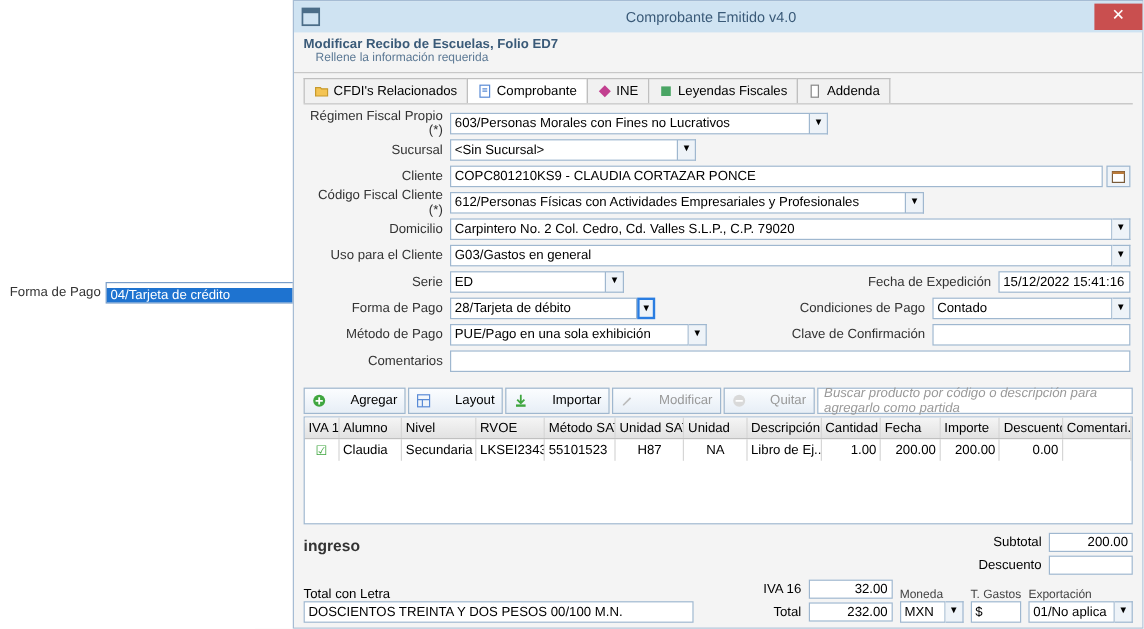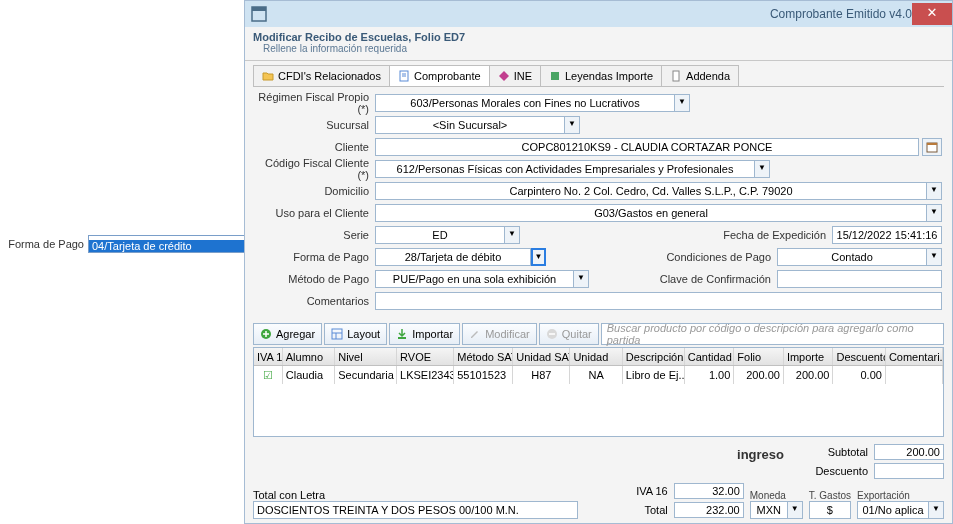--- a/index.html
+++ b/index.html
@@ -10,58 +10,58 @@
 .floating-row label { width: 88px; text-align: right; padding-right: 4px; color: #333; }
 .floating-combo { width: 172px; height: 18px; border: 1px solid #7a9ec9; background: #fff; display: flex; align-items: flex-end; }
 .floating-combo span { flex: 1; padding: 0 3px; background: #1e73d0; color: #fff; }
 .floating-combo .dd { width: 15px; height: 16px; background: #e8e8e8; border-left: 1px solid #aaa; text-align: center; line-height: 14px; font-size: 8px; }
 .arrow-pointer { width: 40px; height: 20px; margin-left: 6px; }
 
 
 .window { position: absolute; left: 244px; top: 0; width: 709px; height: 524px; border: 1px solid #a6bcd4; background: #f4f4f4; }
 .titlebar { height: 26px; background: #cfe3f2; display: flex; align-items: center; position: relative; }
 .titlebar .app-icon { width: 16px; height: 16px; margin: 0 6px; color: #4b6d88; }
-.titlebar .title { flex: 1; text-align: right; color: #3a5a78; font-size: 12px; }
+.titlebar .title { flex: 1; text-align: center; color: #3a5a78; font-size: 12px; }
 .titlebar .close { width: 40px; height: 22px; background: #c94f4f; color: #fff; text-align: center; line-height: 20px; font-size: 13px; }
 
 .header-strip { padding: 4px 8px 6px; border-bottom: 1px solid #c8c8c8; }
 .header-strip .main { font-weight: bold; color: #3a5a78; font-size: 11px; }
 .header-strip .sub { color: #5b7894; font-size: 10px; padding-left: 10px; }
 
 .content { padding: 4px 8px 8px; }
 .tabs { display: flex; height: 22px; border-bottom: 1px solid #bfbfbf; }
 .tab { display: flex; align-items: center; gap: 4px; padding: 0 8px; border: 1px solid #bfbfbf; border-bottom: none; background: #fff; margin-right: -1px; position: relative; }
 .tab.inactive { background: #f1f1f1; }
 .tab .ticon { width: 12px; height: 12px; display: inline-flex; }
 
 .form-area { padding: 6px 2px; }
 .frow { display: flex; align-items: center; margin-bottom: 2px; height: 20px; }
 .flabel { text-align: right; padding-right: 6px; color: #333; }
 .w120 { width: 120px; }
-.input { height: 18px; border: 1px solid #9fb7cf; background: #fff; padding: 0 3px; display: flex; align-items: center; overflow: hidden; white-space: nowrap; justify-content: center; }
+.input { height: 18px; border: 1px solid #9fb7cf; background: #fff; padding: 0 3px; display: flex; align-items: center; overflow: hidden; white-space: nowrap; }
 .dd-btn { width: 15px; height: 18px; border: 1px solid #9fb7cf; border-left: none; background: #eef3f8; text-align: center; line-height: 14px; font-size: 8px; cursor: pointer; }
 .dd-btn.highlight { border: 2px solid #2a7de1; }
 .icon-btn { width: 20px; height: 18px; border: 1px solid #9fb7cf; background: #eef3f8; margin-left: 3px; display: flex; align-items: center; justify-content: center; }
 
 .toolbar { display: flex; align-items: center; gap: 2px; margin-top: 4px; }
-.tb-btn { display: flex; align-items: center; gap: 4px; height: 22px; padding: 0 6px; border: 1px solid #9fb7cf; background: linear-gradient(#fbfdff,#e7eef6); cursor: pointer; }
+.tb-btn { display: flex; align-items: center; gap: 20px; height: 22px; padding: 0 6px; border: 1px solid #9fb7cf; background: linear-gradient(#fbfdff,#e7eef6); cursor: pointer; }
 .tb-btn.disabled { color: #999; }
 .tb-btn .bi { width: 12px; height: 12px; display: inline-flex; }
 .search-box { flex: 1; height: 22px; border: 1px solid #9fb7cf; background: #fff; color: #999; font-style: italic; padding: 0 5px; display: flex; align-items: center; }
 
 .grid { border: 1px solid #9fb7cf; margin-top: 2px; height: 90px; background: #fff; }
 .grid-head { display: flex; background: linear-gradient(#f5f5f5,#e2e2e2); border-bottom: 1px solid #c0c0c0; height: 18px; }
 .grid-head div, .grid-row div { border-right: 1px solid #d6d6d6; padding: 0 3px; overflow: hidden; white-space: nowrap; display: flex; align-items: center; }
 .grid-row { display: flex; height: 18px; }
 .grid-row .num { justify-content: flex-end; }
 .c-chk{width:30px}.c-alum{width:55px}.c-niv{width:65px}.c-rvoe{width:60px}.c-csat{width:62px}.c-usat{width:60px}.c-unid{width:55px}.c-desc{width:65px}.c-cant{width:52px}.c-costo{width:52px}.c-imp{width:52px}.c-dto{width:55px}.c-com{width:60px}
 
 .totals { margin-top: 6px; }
 .totals .top { display: flex; }
-.totals .left { flex: 1; text-align: right; }
+.totals .left { flex: 1; }
 .totals .right { display: flex; flex-direction: column; gap: 1px; }
 .trow { display: flex; align-items: center; height: 18px; }
 .trow .tlbl { width: 90px; text-align: right; padding-right: 6px; }
 .trow .tval { width: 70px; height: 16px; border: 1px solid #9fb7cf; background: #fff; text-align: right; padding: 0 3px; line-height: 14px; }
 .ingreso { font-weight: bold; font-size: 13px; color: #333; padding: 4px 0; }
 .totals-bottom { display: flex; align-items: flex-end; gap: 6px; margin-top: 2px; }
 .letra-block { flex: 1; }
 .letra-in { height: 18px; border: 1px solid #9fb7cf; background: #fff; padding: 0 3px; line-height: 16px; }
 .mini-col { display: flex; flex-direction: column; }
 .mini-col .mlbl { font-size: 10px; color: #444; }
@@ -124,21 +124,21 @@
             </svg>
           </span>
         <span>INE</span>
       </div>
       <div class="tab inactive">
         <span class="ticon">
             <svg viewBox="0 0 12 12">
               <rect x="2" y="2" width="8" height="8" fill="#4aa564"></rect>
             </svg>
           </span>
-        <span>Leyendas Importe</span>
+        <span>Leyendas Fiscales</span>
       </div>
       <div class="tab inactive">
         <span class="ticon">
             <svg viewBox="0 0 12 12">
               <rect x="3" y="1" width="6" height="10" fill="#fff" stroke="#888"></rect>
             </svg>
           </span>
         <span>Addenda</span>
       </div>
     </div>
@@ -289,21 +289,21 @@
       <div class="grid-head">
         <div class="c-chk">IVA 16</div>
         <div class="c-alum">Alumno</div>
         <div class="c-niv">Nivel</div>
         <div class="c-rvoe">RVOE</div>
         <div class="c-csat">Método SAT</div>
         <div class="c-usat">Unidad SAT</div>
         <div class="c-unid">Unidad</div>
         <div class="c-desc">Descripción</div>
         <div class="c-cant">Cantidad</div>
-        <div class="c-costo">Folio</div>
+        <div class="c-costo">Fecha</div>
         <div class="c-imp">Importe</div>
         <div class="c-dto">Descuento</div>
         <div class="c-com">Comentari...</div>
       </div>
       <div class="grid-row">
         <div class="c-chk" style="justify-content:center;color:#3fa63f">☑</div>
         <div class="c-alum">Claudia</div>
         <div class="c-niv">Secundaria</div>
         <div class="c-rvoe">LKSEI2343</div>
         <div class="c-csat">55101523</div>

